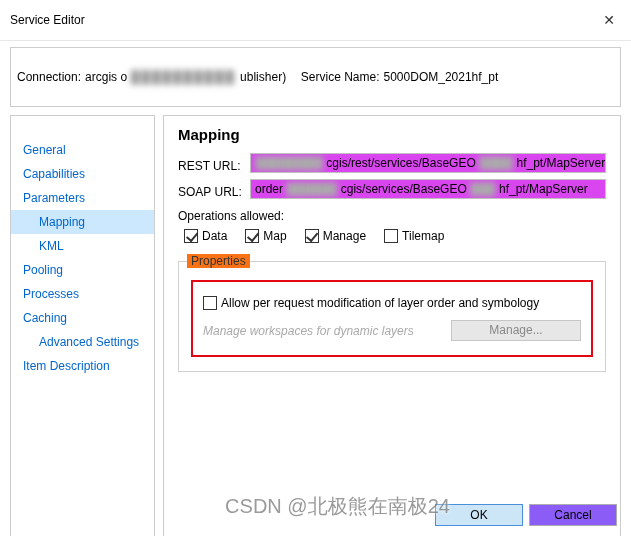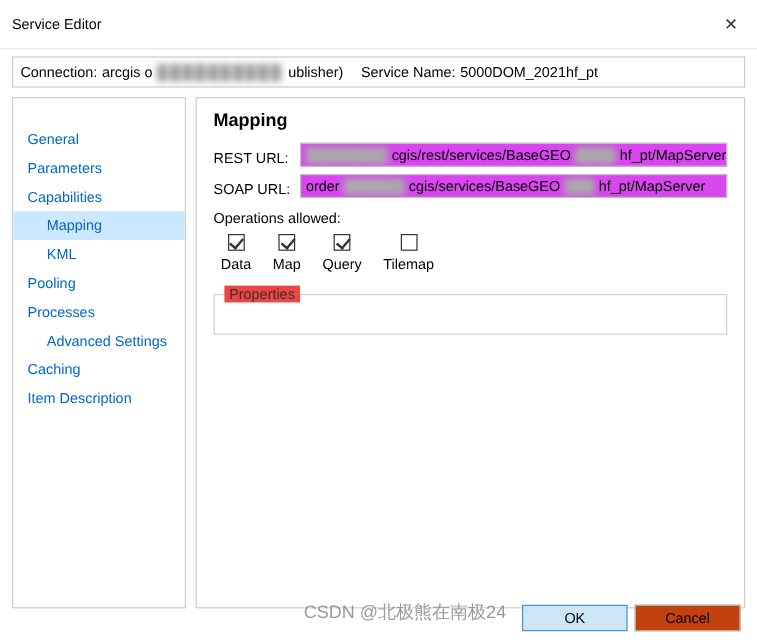--- a/index.html
+++ b/index.html
@@ -1,51 +1,51 @@
 <!DOCTYPE html>
 <html><head>
   <meta charset="utf-8">
   <style>
     * { box-sizing: border-box; margin: 0; padding: 0; font-family: "Segoe UI", Tahoma, sans-serif; font-size: 12px; }
     body { width: 631px; height: 536px; background: #fff; position: relative; overflow: hidden; }
     .titlebar { height: 30px; padding: 20px 10px; display: flex; align-items: center; justify-content: space-between; border-bottom: 1px solid #e8e8e8; }
     .titlebar .title { font-size: 12px; color: #000; }
     .titlebar .close { font-size: 14px; color: #333; cursor: pointer; padding: 0 6px; }
-    .connection-row { margin: 6px 10px 4px 10px; border: 1px solid #ccc; padding: 5px 6px; display: flex; gap: 4px; align-items: center; white-space: nowrap; }
+    .connection-row { margin: 6px 10px 4px 10px; border: 1px solid #ccc; padding: 22px 6px; display: flex; gap: 4px; align-items: center; white-space: nowrap; }
     .connection-row .blur { filter: blur(3px); color: #999; letter-spacing: 2px; }
     .content { display: flex; height: calc(100% - 30px - 30px - 42px); }
     .sidebar { width: 145px; border: 1px solid #ccc; margin: 4px 4px 4px 10px; padding-top: 22px; overflow: hidden; }
     .nav-item { padding: 5px 12px; color: #0066cc; cursor: pointer; white-space: nowrap; }
     .nav-item.level-1 { padding-left: 12px; }
     .nav-item.level-2 { padding-left: 28px; }
     .nav-item.level-3 { padding-left: 28px; }
     .nav-item.selected { background: #cce8ff; }
     .main { flex: 1; border: 1px solid #ccc; margin: 4px 10px 4px 4px; padding: 10px 14px; overflow: hidden; position: relative; }
     .main h2 { font-size: 15px; font-weight: bold; margin-bottom: 10px; }
     .url-row { display: flex; align-items: flex-end; margin-bottom: 6px; gap: 6px; }
     .url-label { width: 66px; flex-shrink: 0; }
     .url-field { flex: 1; border: 1px solid #c0c0c0; background: #d946ef; height: 20px; padding: 2px 4px; overflow: hidden; white-space: nowrap; position: relative; }
     .url-field .blur-seg { filter: blur(3px); color: #aaa; display: inline-block; }
     .ops-row { margin-top: 10px; }
     .ops-label { margin-bottom: 6px; }
     .checks { display: flex; gap: 18px; margin-left: 6px; }
-    .chk { display: flex; align-items: center; gap: 4px; cursor: pointer; flex-direction: column; }
+    .chk { display: flex; align-items: center; gap: 4px; cursor: pointer; }
     .chk-box { width: 14px; height: 14px; border: 1px solid #333; background: #fff; display: flex; align-items: center; justify-content: center; }
     .chk-box.checked::after { content: ""; width: 5px; height: 9px; border: solid #333; border-width: 0 2px 2px 0; transform: rotate(40deg) translateY(-1px); }
     .fieldset { margin-top: 18px; border: 1px solid #d0d0d0; position: relative; padding: 18px 12px 14px 12px; }
-    .fieldset-legend { position: absolute; top: -8px; left: 8px; background: #ef4444; padding: 0 4px; color: #333; }
+    .fieldset-legend { position: absolute; top: -8px; left: 8px; background: #f97316; padding: 0 4px; color: #333; }
     .redbox { border: 2px solid #e30613; padding: 14px 10px; }
     .allow-row { display: flex; align-items: center; gap: 8px; margin-bottom: 10px; }
     .manage-row { display: flex; align-items: center; justify-content: space-between; }
     .manage-label { color: #aaa; font-style: italic; }
     .manage-btn { width: 130px; height: 21px; background: #e7e7e7; border: 1px solid #c6c6c6; color: #888; text-align: center; line-height: 18px; }
     .footer { position: absolute; bottom: 0; left: 0; right: 0; height: 42px; display: flex; align-items: center; justify-content: flex-end; padding-right: 14px; gap: 6px; }
-    .btn { width: 88px; height: 22px; border: 1px solid #adadad; background: #c2410c; text-align: center; line-height: 20px; cursor: pointer; }
+    .btn { width: 88px; height: 22px; border: 1px solid #adadad; background: #8b5cf6; text-align: center; line-height: 20px; cursor: pointer; }
     .btn.primary { background: #cde6f7; border-color: #4a90d9; }
-    .watermark { position: absolute; bottom: 16px; left: 0; right: 0; text-align: center; font-size: 15px; color: rgba(120,120,120,0.75); pointer-events: none; z-index: 5; text-shadow: 0 0 4px #fff; margin-left: 44px; }
+    .watermark { position: absolute; bottom: 16px; left: 0; right: 0; text-align: center; font-size: 20px; color: rgba(120,120,120,0.75); pointer-events: none; z-index: 5; text-shadow: 0 0 4px #fff; margin-left: 44px; }
   </style>
 </head>
 <body>
 
 <div class="titlebar">
   <span class="title">Service Editor</span>
   <span class="close">✕</span>
 </div>
 
 <div class="connection-row">
@@ -54,28 +54,28 @@
   <span class="blur">██████████</span>
   <span>ublisher)</span>
   <span>&nbsp;&nbsp;</span>
   <span>Service Name:</span>
   <span>5000DOM_2021hf_pt</span>
 </div>
 
 <div class="content">
   <div class="sidebar">
     <div class="nav-item level-1">General</div>
+    <div class="nav-item level-1">Capabilities</div>
     <div class="nav-item level-1">Parameters</div>
-    <div class="nav-item level-1">Capabilities</div>
     <div class="nav-item level-2 selected">Mapping</div>
     <div class="nav-item level-2">KML</div>
     <div class="nav-item level-1">Pooling</div>
     <div class="nav-item level-1">Processes</div>
+    <div class="nav-item level-1">Caching</div>
     <div class="nav-item level-3">Advanced Settings</div>
-    <div class="nav-item level-1">Caching</div>
     <div class="nav-item level-1">Item Description</div>
   </div>
 
   <div class="main">
     <h2>Mapping</h2>
 
     <div class="url-row">
       <span class="url-label">REST URL:</span>
       <div class="url-field">
         <span class="blur-seg">████████</span>
@@ -102,31 +102,43 @@
         <label class="chk">
           <span class="chk-box checked"></span>
           <span>Data</span>
         </label>
         <label class="chk">
           <span class="chk-box checked"></span>
           <span>Map</span>
         </label>
         <label class="chk">
           <span class="chk-box checked"></span>
-          <span>Query</span>
+          <span>Manage</span>
         </label>
         <label class="chk">
           <span class="chk-box"></span>
           <span>Tilemap</span>
         </label>
       </div>
     </div>
 
     <div class="fieldset">
       <span class="fieldset-legend">Properties</span>
+      <div class="redbox">
+        <div class="allow-row">
+          <label class="chk">
+            <span class="chk-box"></span>
+            <span>Allow per request modification of layer order and symbology</span>
+          </label>
+        </div>
+        <div class="manage-row">
+          <span class="manage-label">Manage workspaces for dynamic layers</span>
+          <div class="manage-btn">Manage...</div>
+        </div>
+      </div>
     </div>
   </div>
 </div>
 
 <div class="watermark">CSDN @北极熊在南极24</div>
 
 <div class="footer">
   <div class="btn primary">OK</div>
   <div class="btn">Cancel</div>
 </div>

